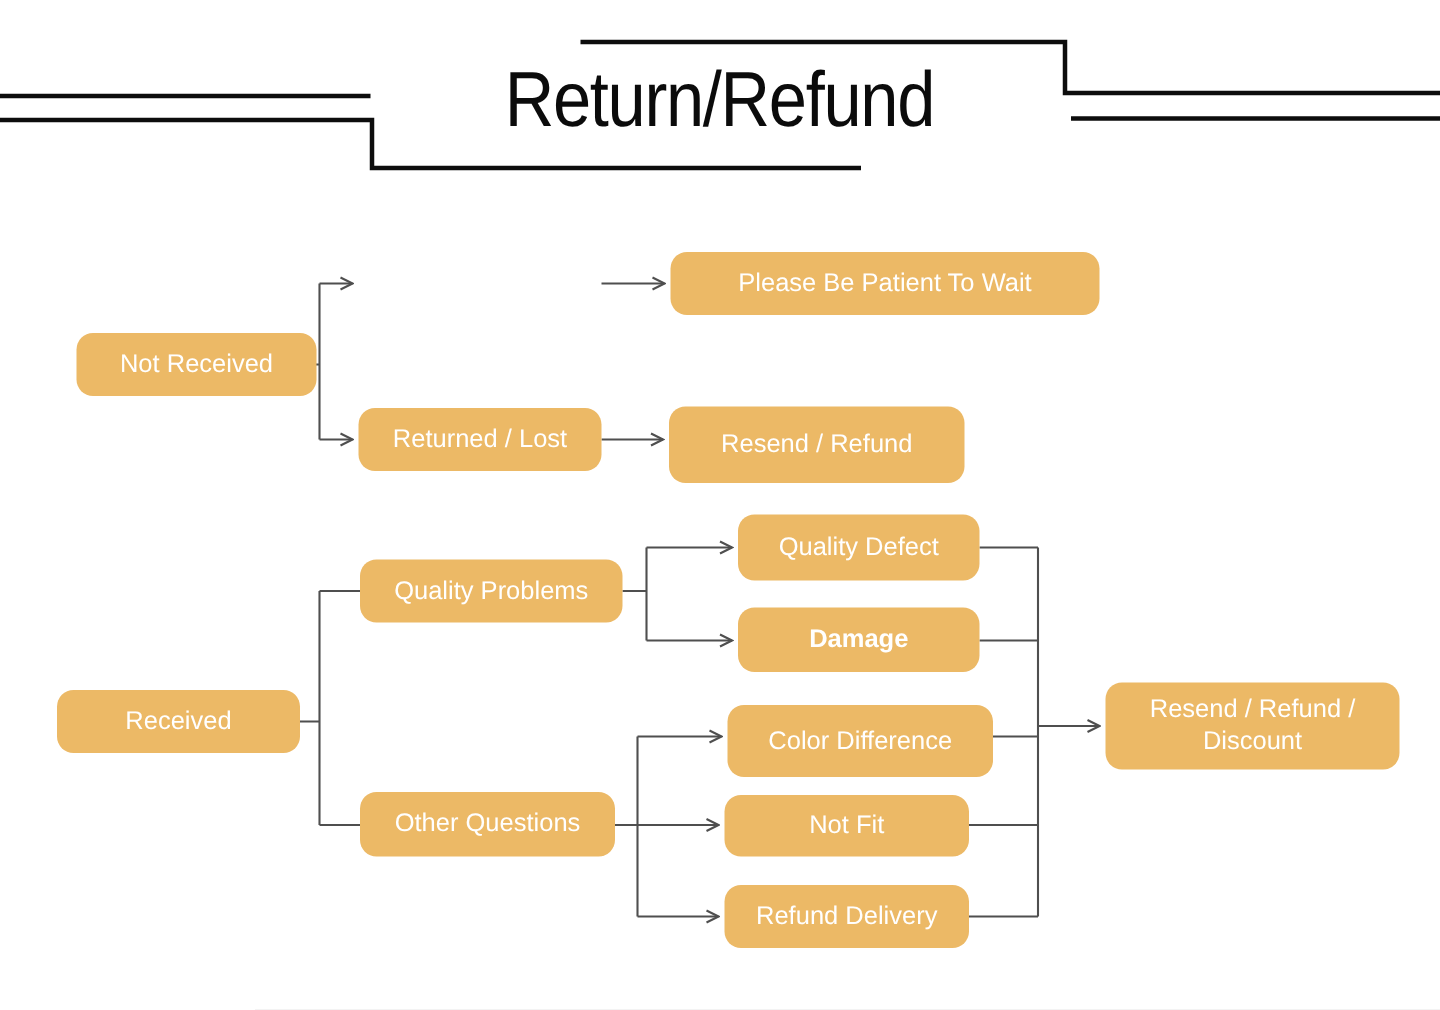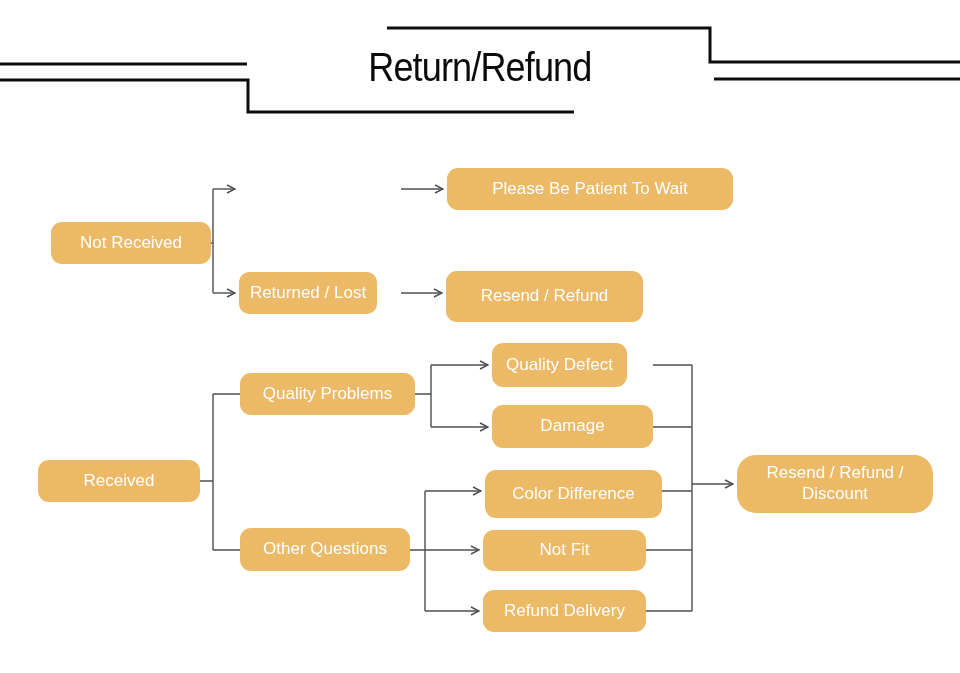--- a/index.html
+++ b/index.html
@@ -15,46 +15,46 @@
     width:960px;height:673px;
     background:var(--bg);
     font-family:"Liberation Sans", sans-serif;
     overflow:hidden;
     margin:0 auto;
   }
   .svg-layer{position:absolute;left:0;top:0;width:960px;height:673px;}
   .title{
     position:absolute;left:0;top:34px;width:960px;height:66px;
     display:flex;align-items:center;justify-content:center;
-    font-size:41px;font-weight:400;color:#0b0b0b;line-height:1;
+    font-size:52px;font-weight:400;color:#0b0b0b;line-height:1;
   }
   .title span{display:inline-block;transform:scaleX(0.88);letter-spacing:-1px;}
   .node{
     position:absolute;
     background:var(--node-fill);
     color:var(--node-text);
     border-radius:11px;
     display:flex;align-items:center;justify-content:center;
     font-size:17px;line-height:1.22;text-align:center;
     padding:0 4px;box-sizing:border-box;
   }
   .n0{left:40px;top:222px;width:160px;height:42px;margin-left:11px;}
   .n1{left:239px;top:168px;width:162px;height:42px;}
   .n2{left:447px;top:168px;width:286px;height:42px;}
-  .n3{left:239px;top:272px;width:138px;height:42px;border-radius:10px;}
+  .n3{left:239px;top:272px;width:162px;height:42px;}
   .n4{left:446px;top:271px;width:197px;height:51px;}
   .n5{left:38px;top:460px;width:162px;height:42px;}
   .n6{left:240px;top:373px;width:175px;height:42px;}
   .n7{left:240px;top:528px;width:170px;height:43px;}
-  .n8{left:492px;top:343px;width:135px;height:44px;}
-  .n9{left:492px;top:405px;width:161px;height:43px;}
+  .n8{left:492px;top:343px;width:161px;height:44px;}
+  .n9{left:492px;top:405px;width:161px;height:43px;font-weight:bold;}
   .n10{left:485px;top:470px;width:177px;height:48px;}
   .n11{left:483px;top:530px;width:163px;height:41px;}
   .n12{left:483px;top:590px;width:163px;height:42px;}
-  .n13{left:737px;top:455px;width:196px;height:58px;border-radius:19px;}
+  .n13{left:737px;top:455px;width:196px;height:58px;}
 </style>
 </head>
 <body>
 
 <div class="canvas">
 
   <svg class="svg-layer" width="960" height="673" viewBox="0 0 960 673" xmlns="http://www.w3.org/2000/svg">
     <defs>
       <marker id="arrow" viewBox="0 0 10 10" refX="9" refY="5" markerWidth="10" markerHeight="10" markerUnits="userSpaceOnUse" orient="auto">
         <path d="M1,1 L9,5 L1,9" fill="none" stroke="#4f4f4f" stroke-width="1.4"></path>

